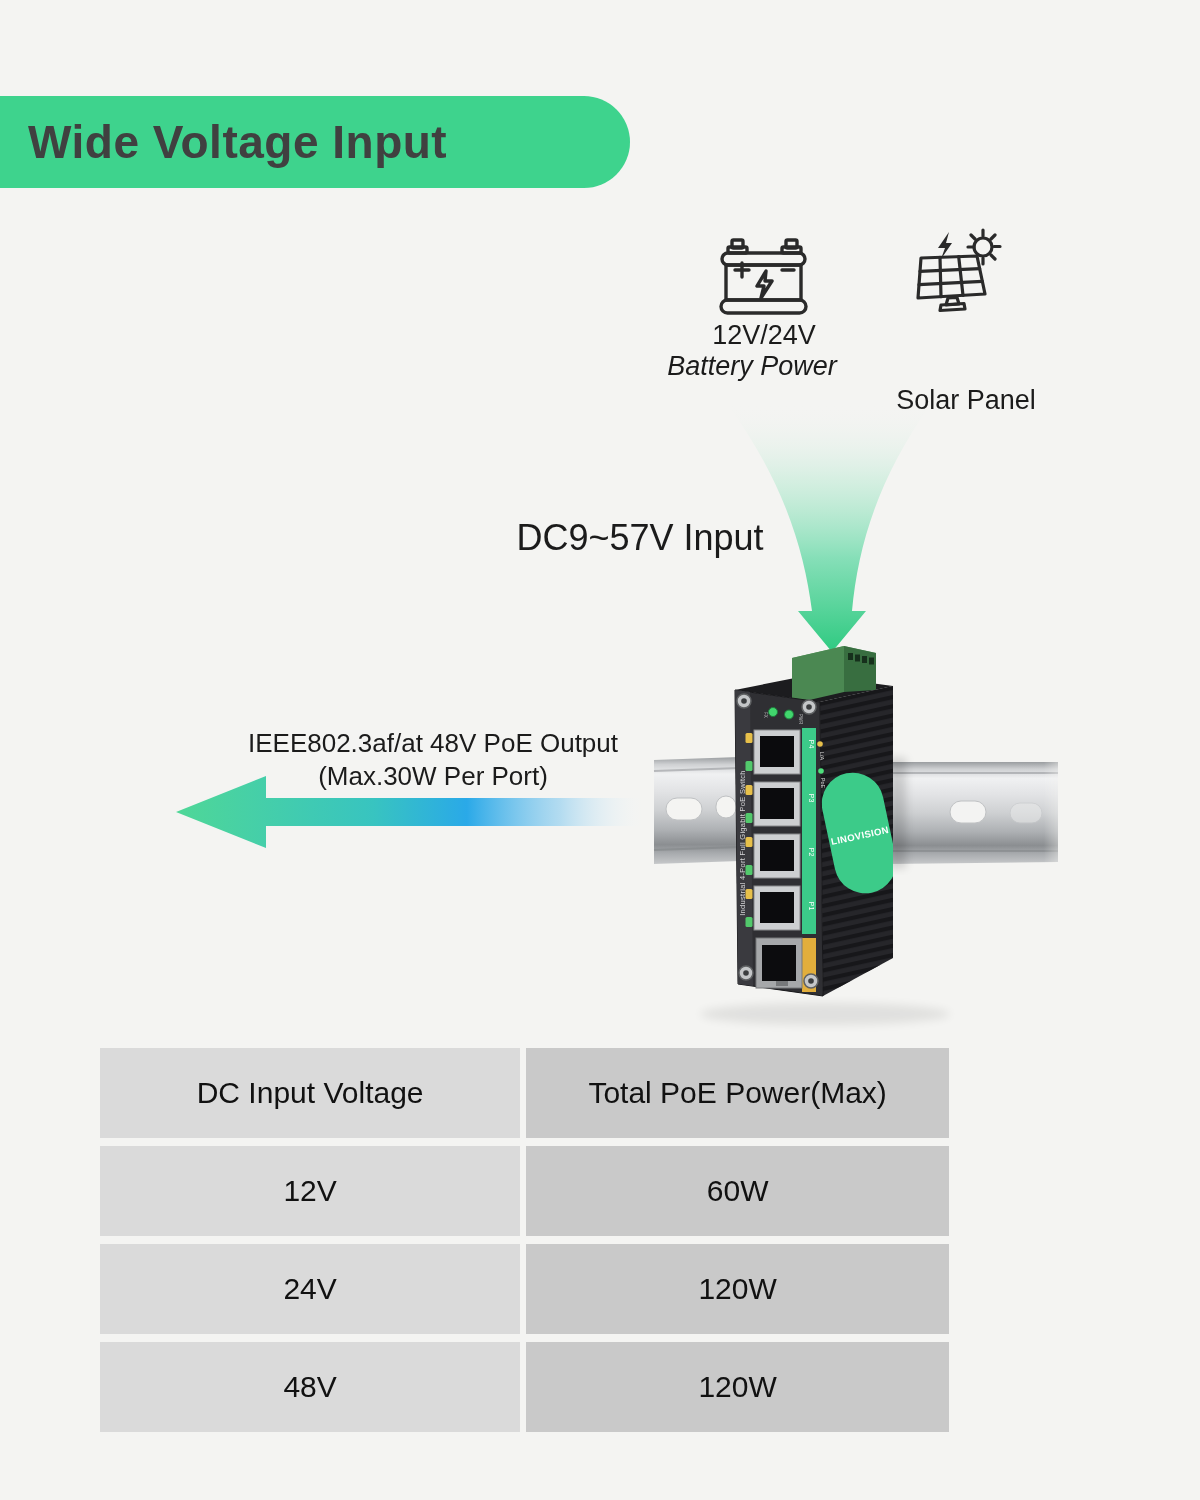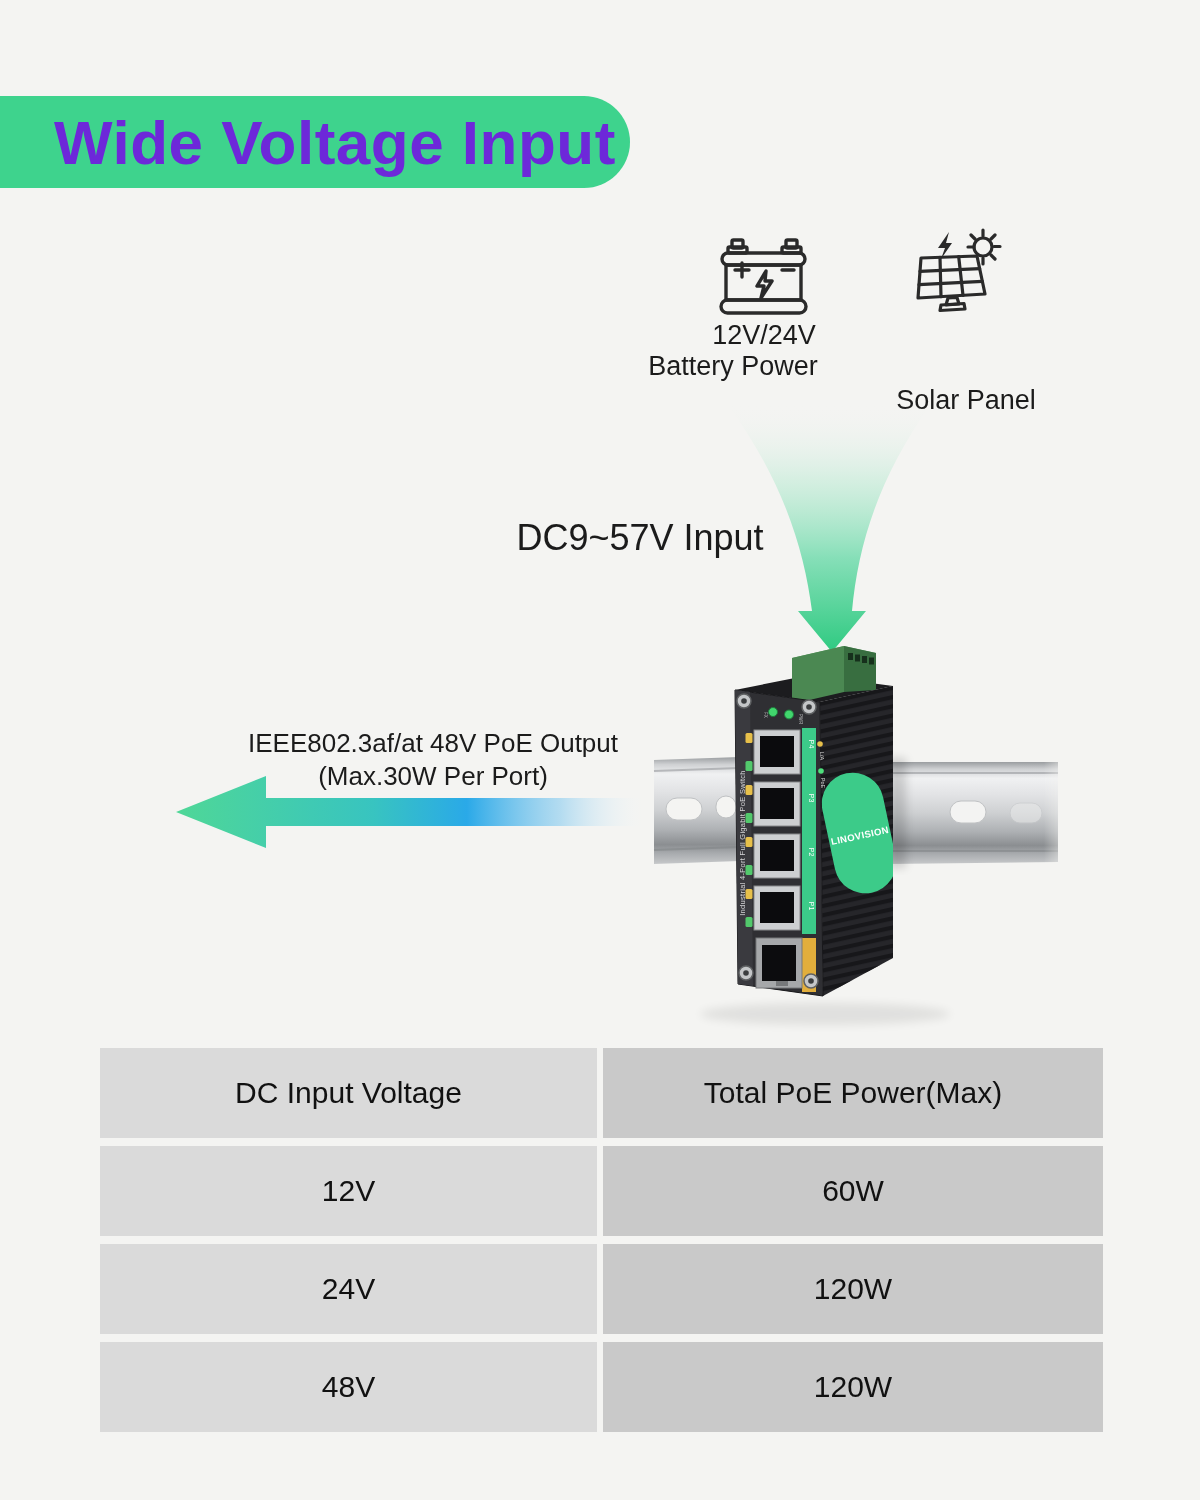--- a/index.html
+++ b/index.html
@@ -11,35 +11,35 @@
   }
   .abs{position:absolute;}
 
   
   .banner{
     left:0;top:96px;width:630px;height:92px;
     background:#3ed38d;border-radius:0 46px 46px 0;
     display:flex;align-items:center;
   }
   .banner-title{
-    padding-left:54px;font-size:62px;font-weight:700;color:#6d28d9;letter-spacing:.5px;
+    padding-left:28px;font-size:46px;font-weight:700;color:#404040;letter-spacing:.5px;
   }
 
   
   .src-label{font-size:27px;font-weight:500;color:#1b1b1b;text-align:center;width:400px;line-height:31px;}
   .lbl-batt1{left:564px;top:320px;}
-  .lbl-batt2{left:533px;top:351px;}
+  .lbl-batt2{left:552px;top:351px;font-style:italic;}
   .lbl-solar{left:766px;top:337px;margin-top:48px;}
 
   
   .lbl-input{left:460px;top:517px;width:360px;text-align:center;font-size:36px;font-weight:500;}
   .lbl-output{left:228px;top:727px;width:410px;text-align:center;font-size:26px;font-weight:500;line-height:33px;}
 
   
-  .ptable{left:100px;top:1048px;width:1003px;}
+  .ptable{left:100px;top:1048px;width:849px;}
   .trow{display:flex;gap:6px;margin-bottom:8px;height:90px;}
   .cell{display:flex;align-items:center;justify-content:center;font-size:30px;font-weight:500;color:#111;}
   .cell.cleft{width:497px;background:#dadada;}
   .cell.cright{width:500px;background:#c9c9c9;}
 
   svg text{font-family:"Liberation Sans","DejaVu Sans",sans-serif;}
 </style>
 </head>
 <body>
 

